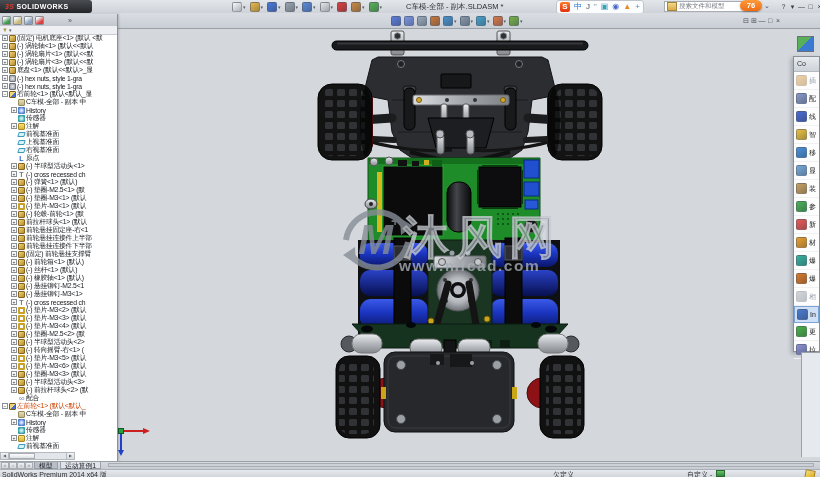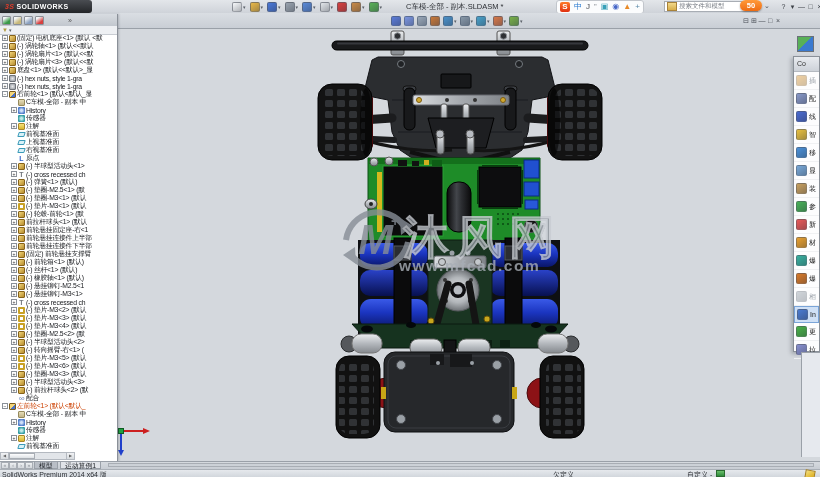--- a/index.html
+++ b/index.html
@@ -130,21 +130,21 @@
     <span class="g" style="color: rgb(136, 141, 148);">”</span>
     <span class="g" style="color: rgb(56, 160, 184);">▣</span>
     <span class="g" style="color: rgb(72, 104, 200);">◉</span>
     <span class="g" style="color: rgb(232, 138, 40);">▲</span>
     <span class="g" style="color: rgb(88, 136, 168);">+</span>
   </div>
 <div class="abs" id="searchbox">
   <span class="fold"></span>
   <span>搜索文件和模型</span>
 </div>
-<div class="abs" id="badge">50</div>
+<div class="abs" id="badge">76</div>
 <div class="abs" id="searchbtn">⌄</div>
 <div class="abs" id="appbtns">
     <span class="wb">?</span>
     <span class="wb">▾</span>
     <span class="wb">—</span>
     <span class="wb">□</span>
     <span class="wb">×</span>
   </div>
 
 <div class="abs" id="secondbar"></div>

